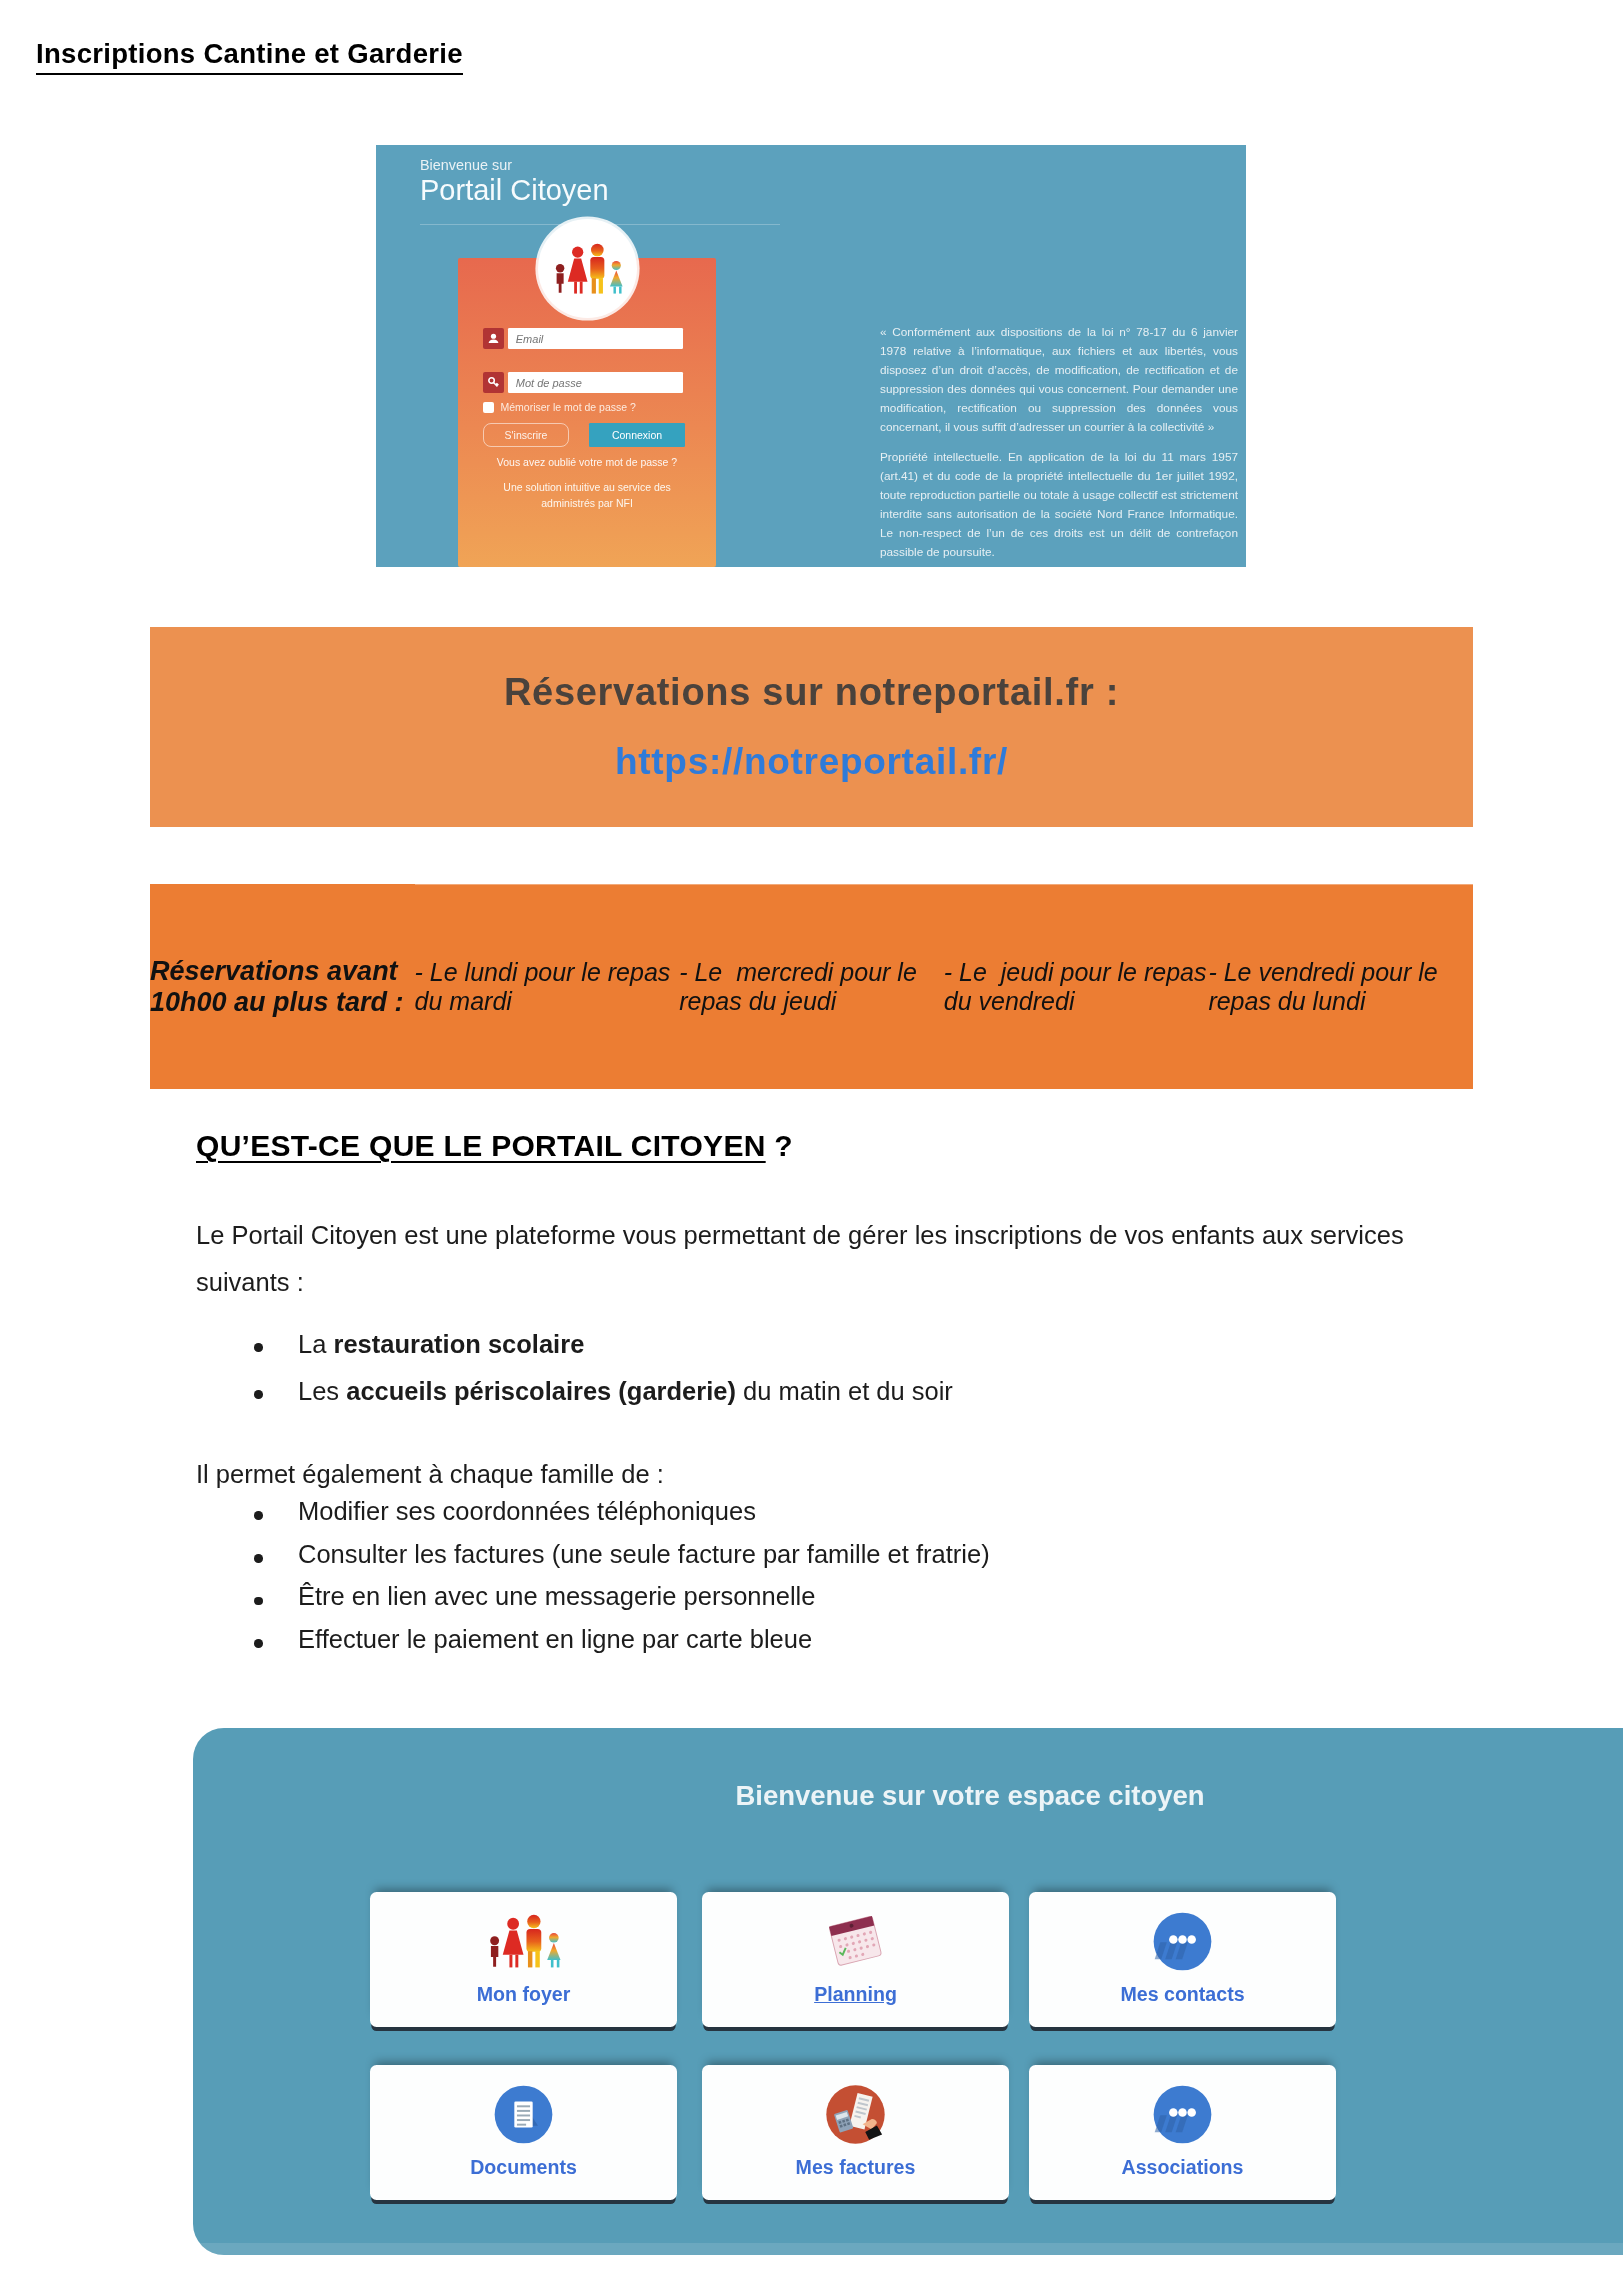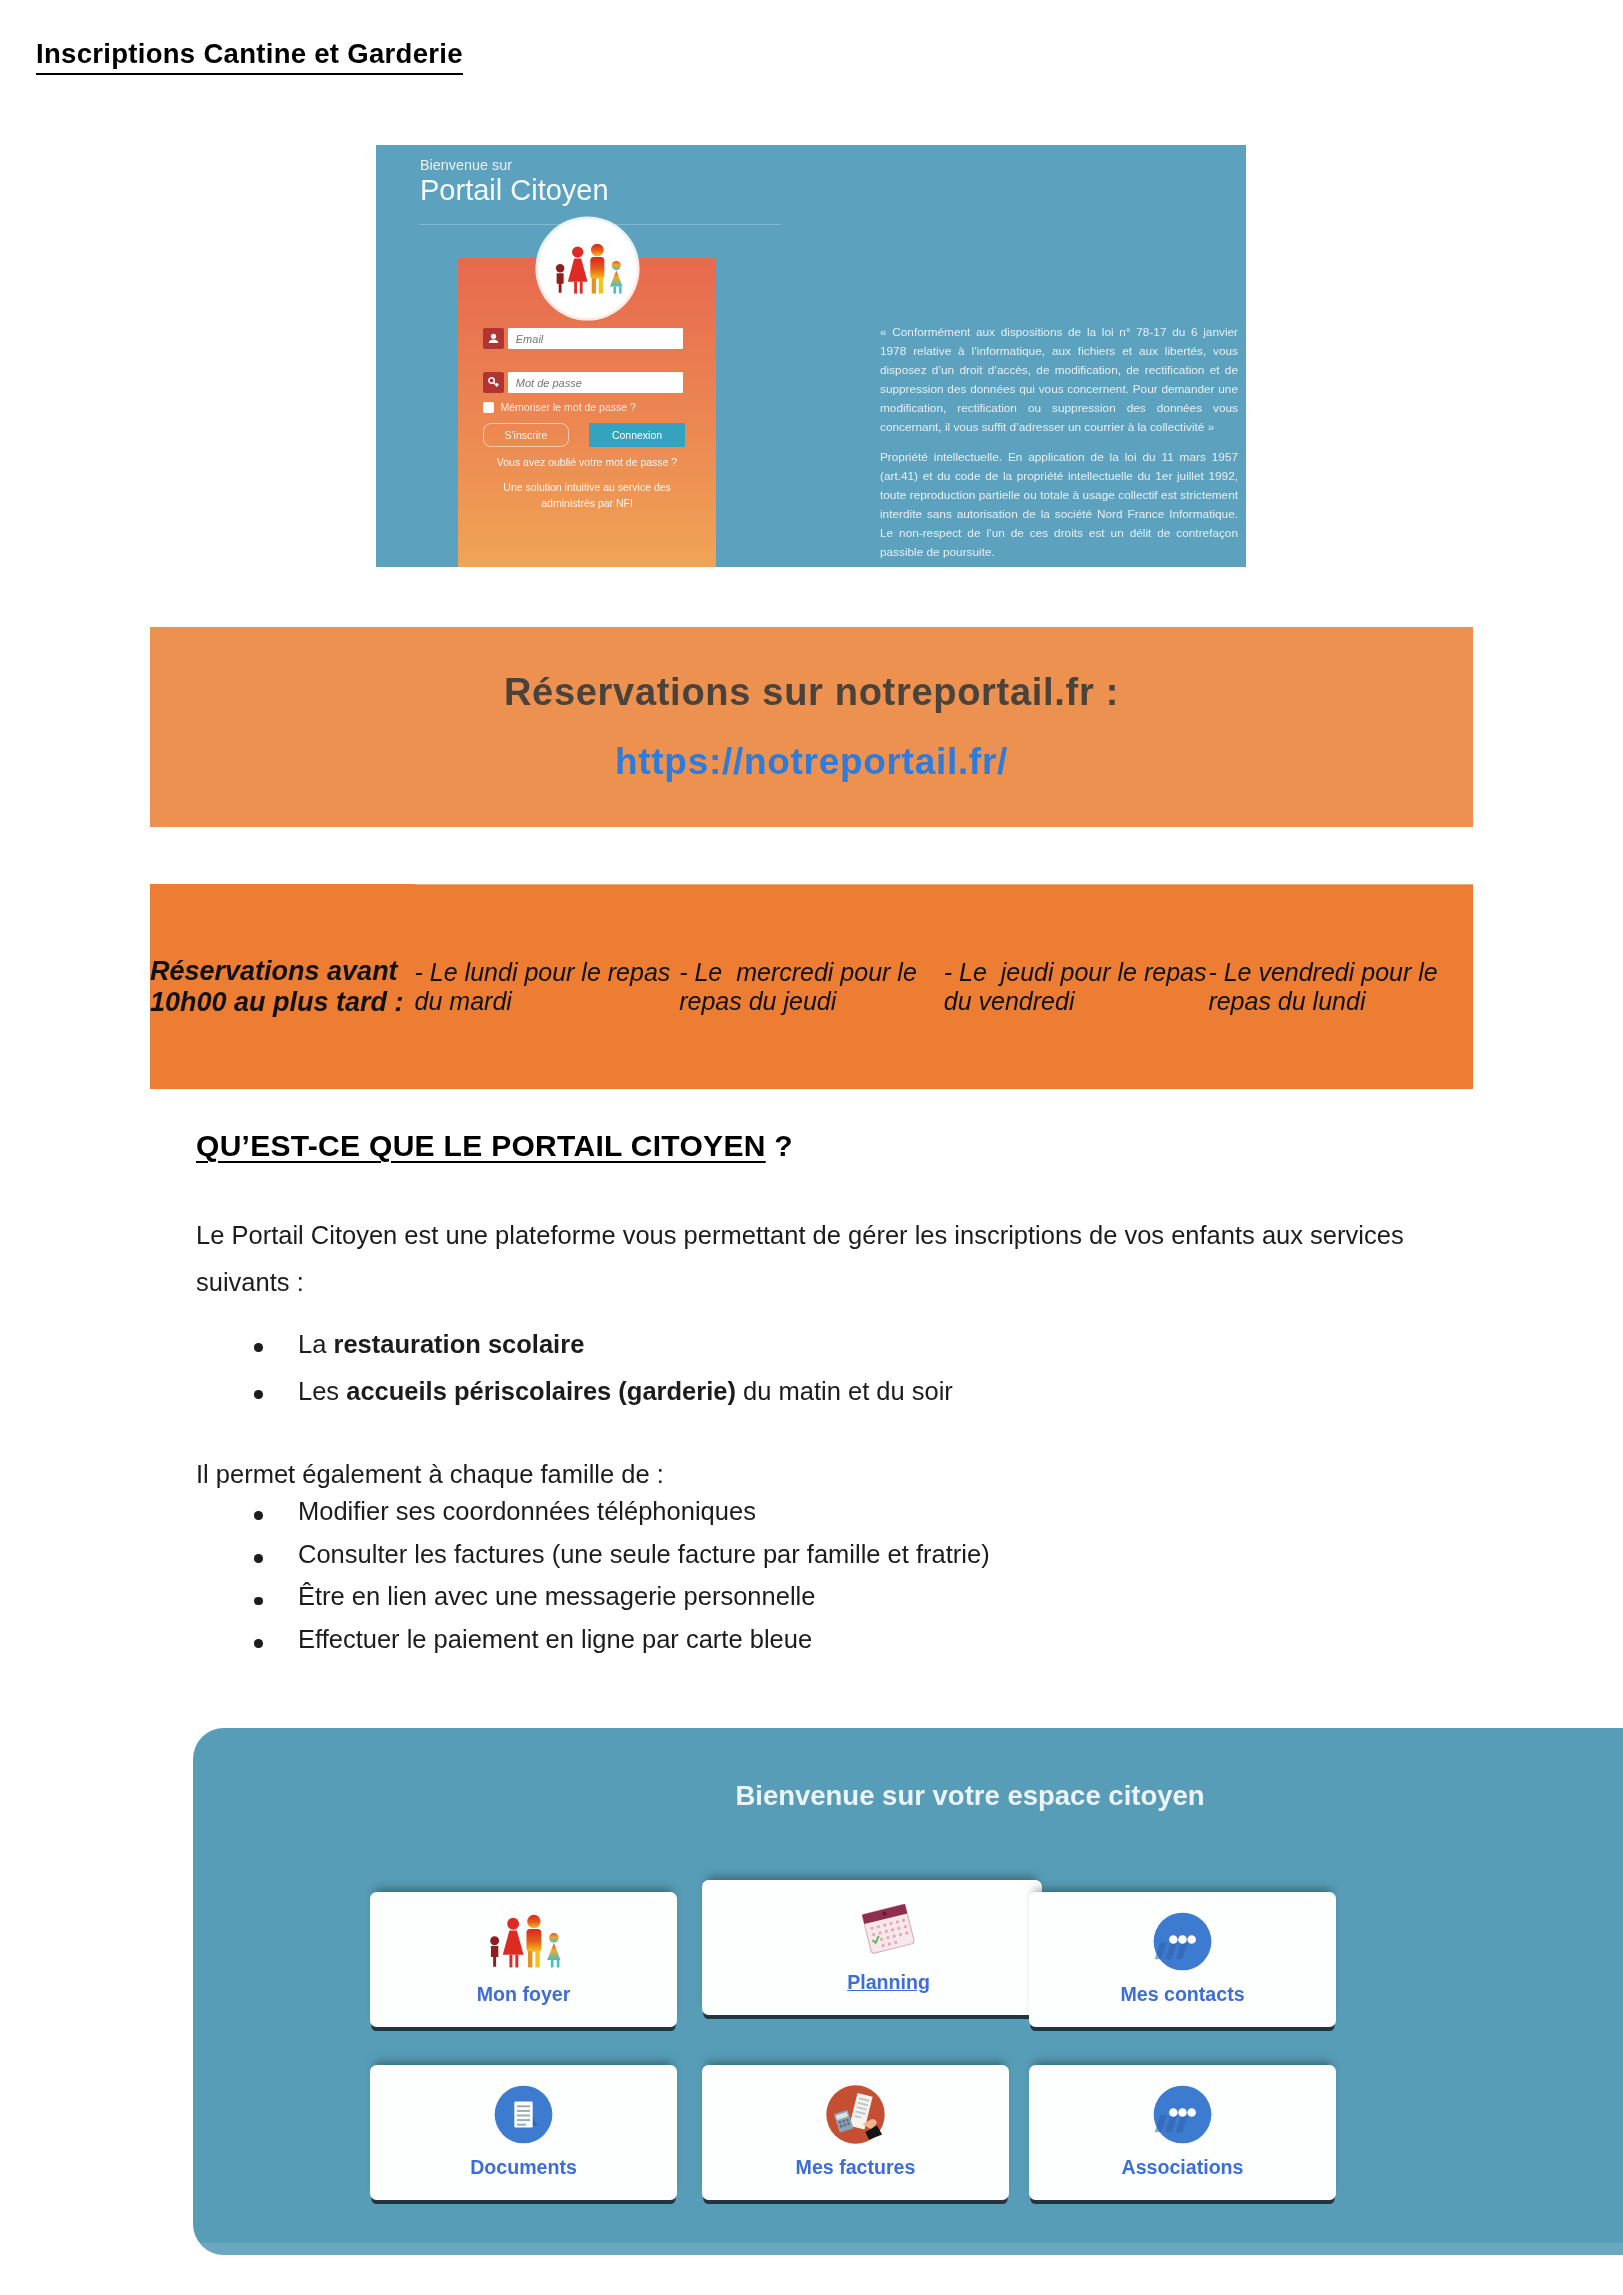--- a/index.html
+++ b/index.html
@@ -208,21 +208,21 @@
 
     <div class="tile" style="left:177px;top:164px;">
       <div class="tile-icon">
         <svg width="77" height="55" viewBox="0 0 104 74">
             <use href="#fam"></use>
           </svg>
       </div>
       <div class="tile-label">Mon foyer</div>
     </div>
 
-    <div class="tile" style="left:509px;top:152px;padding-left:33px;">
+    <div class="tile" style="left:509px;top:164px;">
       <div class="tile-icon">
         <svg width="65" height="65" viewBox="0 0 100 100">
           <g transform="rotate(-14 50 50)">
             <rect x="16" y="18" width="68" height="62" rx="5" fill="#F7E7EB" stroke="#D9A5B2" stroke-width="1.5"></rect>
             <path d="M16 18 h68 v15 h-68 z" fill="#8E2F4F"></path>
             <circle cx="50" cy="25" r="3" fill="#5A1F33"></circle>
             <g fill="#E2A7B6">
               <circle cx="26" cy="42" r="2.4"></circle>
                 <circle cx="36" cy="42" r="2.4"></circle>
                 <circle cx="46" cy="42" r="2.4"></circle>

